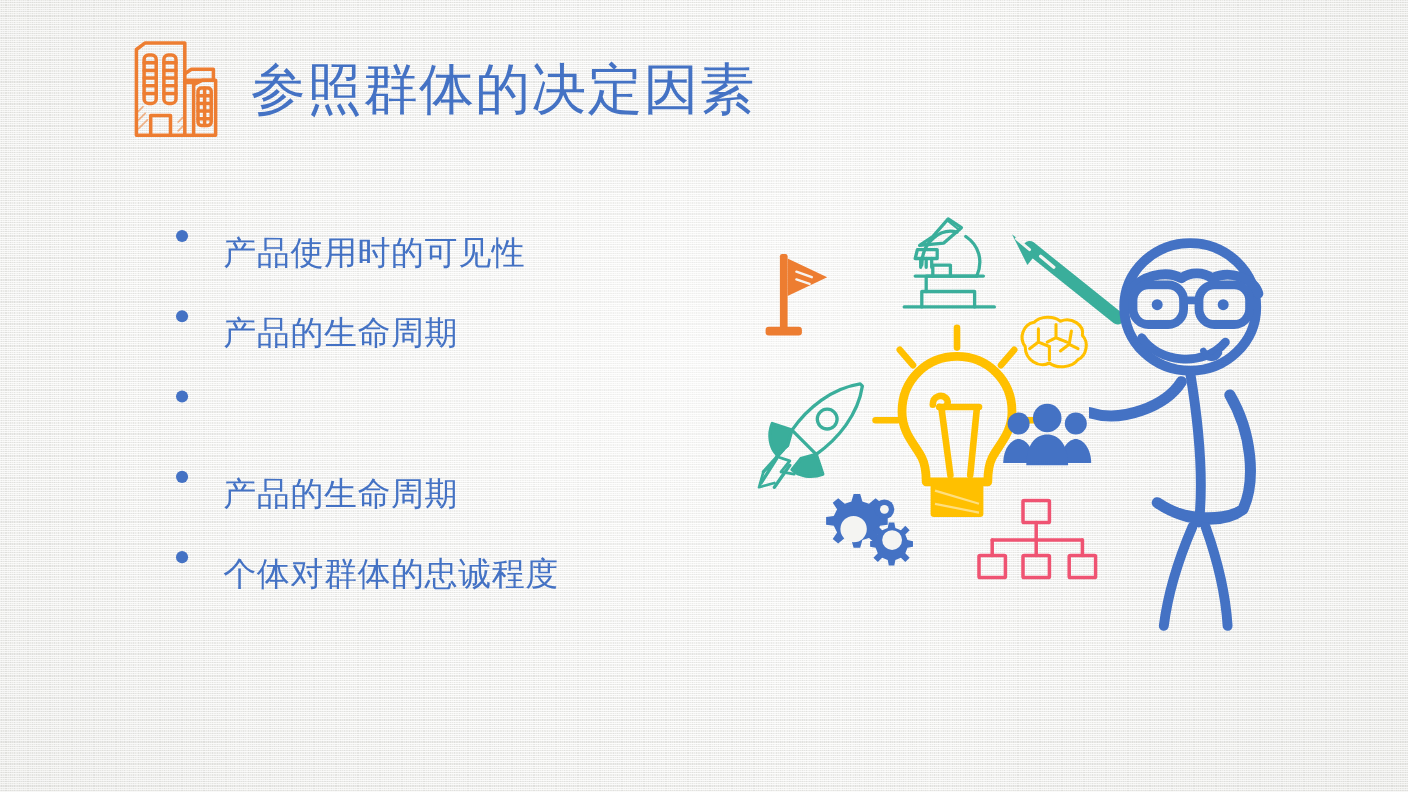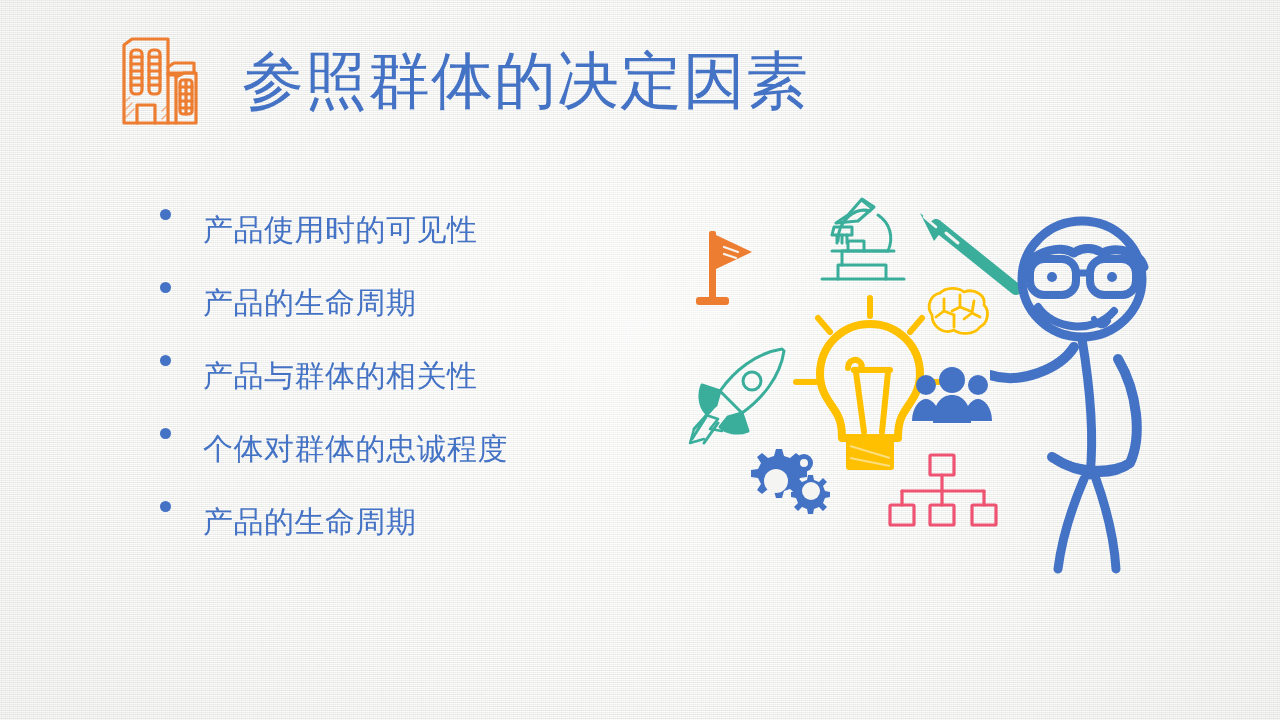--- a/index.html
+++ b/index.html
@@ -69,22 +69,22 @@
   #title-row {
     position: absolute;
     left: 118px;
     top: 28px;
     height: 106px;
     display: flex;
     align-items: center;
   }
   #building-icon { width: 84px; height: 96px; display:block; }
   #page-title {
-    margin-left: 40px;
-    font-size: 62px;
+    margin-left: 26px;
+    font-size: 50px;
     line-height: 1;
     color: #4472c4;
     letter-spacing: 1px;
     white-space: nowrap;
     font-weight: 400;
     font-family: "Liberation Sans", "DejaVu Sans", sans-serif;
   }
 
   
   #bullet-list {
@@ -170,31 +170,30 @@
       <span class="bullet-text">产品使用时的可见性</span>
     </div>
 
     <div class="bullet-row">
       <span class="bullet-dot"></span>
       <span class="bullet-text">产品的生命周期</span>
     </div>
 
     <div class="bullet-row">
       <span class="bullet-dot"></span>
-      <span class="bullet-text">产品与群体的相关性</span>
+    </div>
+
+    <div class="bullet-row">
+      <span class="bullet-dot"></span>
+      <span class="bullet-text"> 产品的生命周期</span>
     </div>
 
     <div class="bullet-row">
       <span class="bullet-dot"></span>
       <span class="bullet-text">个体对群体的忠诚程度</span>
-    </div>
-
-    <div class="bullet-row">
-      <span class="bullet-dot"></span>
-      <span class="bullet-text"> 产品的生命周期</span>
     </div>
 
 
   </div>
 
   <div id="illustration">
 
     <span class="doodle" style="left:24px; top:42px;">
       <svg width="70" height="86" viewBox="0 0 70 86">
         <g fill="#ed7d31">

